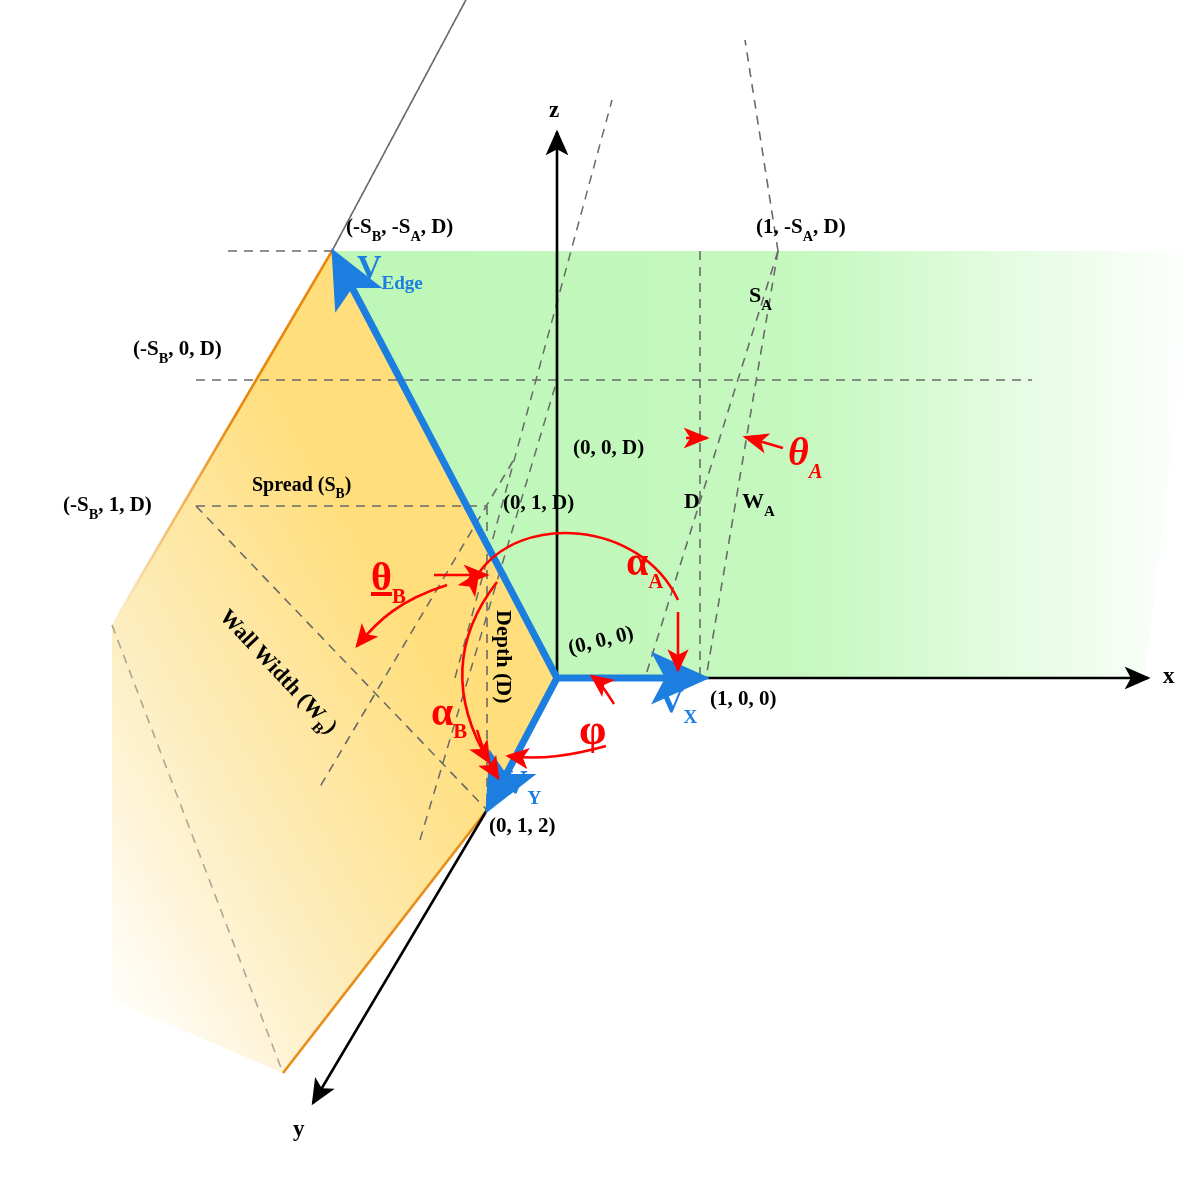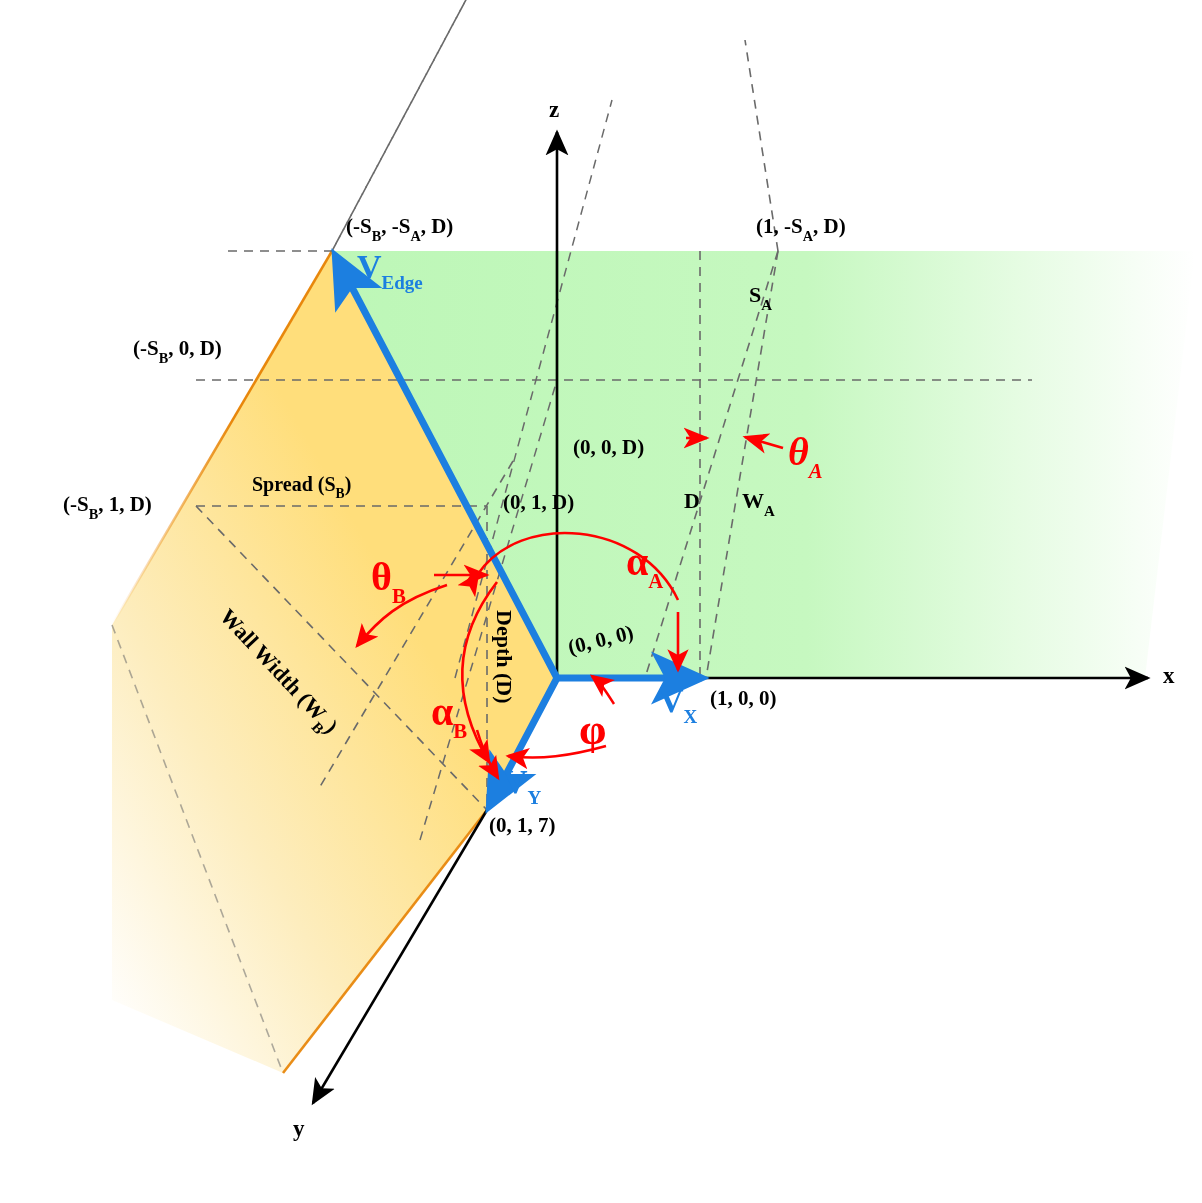--- a/index.html
+++ b/index.html
@@ -231,39 +231,39 @@
   </div>
 
   <div class="lbl coord" style="left:573px; top:389px;margin-top:48px;">(0, 0, D)</div>
 
   <div class="lbl coord" style="left:503px; top:492px;">(0, 1, D)</div>
 
   <div class="lbl coord" style="left:566px; top:638px; transform:rotate(-14deg); transform-origin:left top;">(0, 0, 0)</div>
 
   <div class="lbl coord" style="left:710px; top:688px;">(1, 0, 0)</div>
 
-  <div class="lbl coord" style="left:489px; top:815px;">(0, 1, 7)</div>
+  <div class="lbl coord" style="left:489px; top:815px;">(0, 1, 2)</div>
 
   <div class="lbl vec" style="left:357px; top:250px;text-align:right;">
     <span>V</span><span class="sub">Edge</span>
   </div>
 
   <div class="lbl vec" style="left:659px; top:684px;text-align:center;">
     <span>V</span><span class="sub">X</span>
   </div>
 
   <div class="lbl vec" style="left:503px; top:765px;">
     <span>V</span><span class="sub">Y</span>
   </div>
 
   <div class="lbl ang" style="left:788px; top:432px;font-style:italic;">
     <span>θ</span><span class="sub">A</span>
   </div>
 
-  <div class="lbl ang" style="left:371px; top:557px;">
+  <div class="lbl ang" style="left:371px; top:557px;text-decoration:underline;">
     <span>θ</span><span class="sub">B</span>
   </div>
 
   <div class="lbl ang" style="left:626px; top:542px;">
     <span>α</span><span class="sub">A</span>
   </div>
 
   <div class="lbl ang" style="left:431px; top:692px;">
     <span>α</span><span class="sub">B</span>
   </div>

